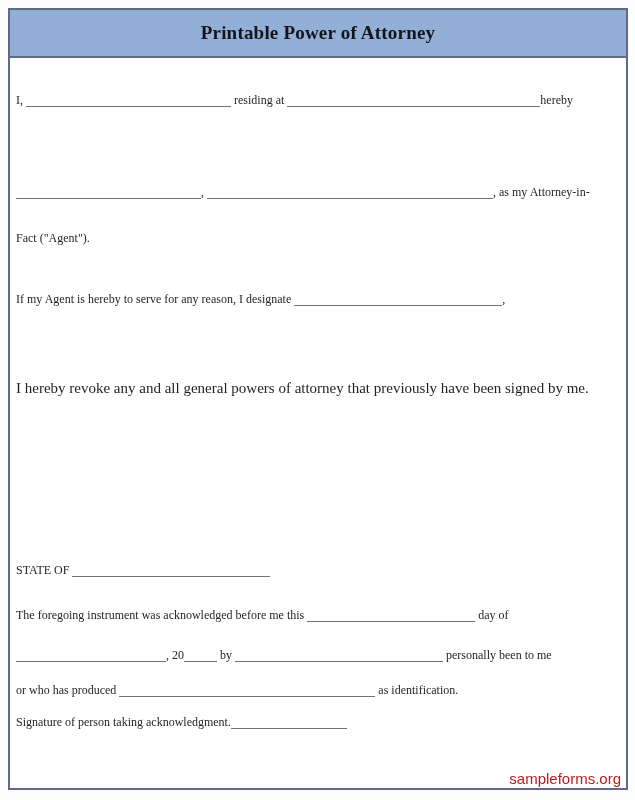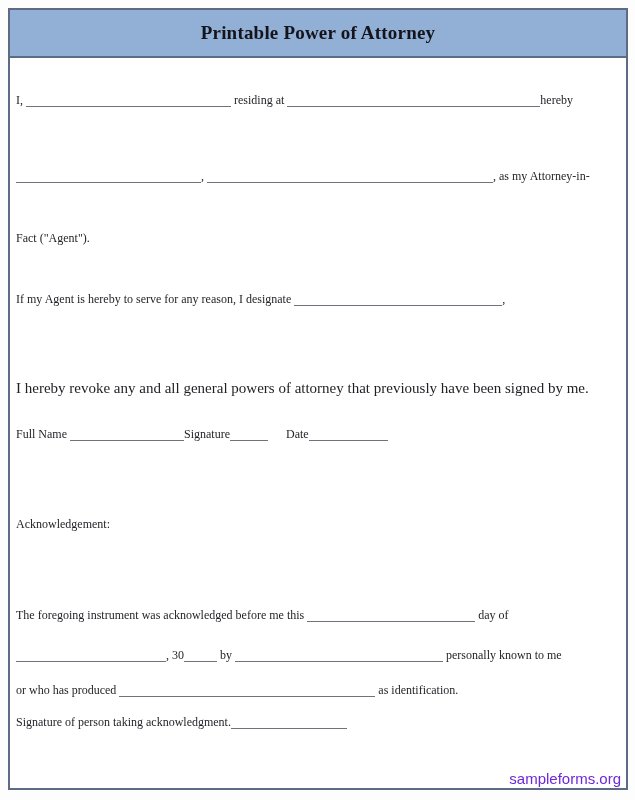--- a/index.html
+++ b/index.html
@@ -61,54 +61,53 @@
     height: 13px;
     border-bottom: 1px solid #72727c;
     vertical-align: -3px;
   }
   .watermark {
     position: absolute;
     top: 760px;
     right: 5px;
     font-family: "Liberation Sans", sans-serif;
     font-size: 15px;
-    color: #6d28d9;
+    color: #b91c1c;
   }
 </style>
 </head>
 <body>
 
 <div class="page">
   <div class="form-box">
 
     <div class="form-header">
       <span class="form-title">Printable Power of Attorney</span>
     </div>
 
     <div class="line" style="top:81px"><span>I,</span> <span class="bl" style="width:205px"></span> <span>residing at</span> <span class="bl" style="width:253px"></span><span>hereby</span></div>
 
 
-    <div class="line" style="top:157px"><span class="bl" style="width:185px"></span><span>,</span> <span class="bl" style="width:286px"></span><span>, as my Attorney-in-</span></div>
+    <div class="line" style="top:173px"><span class="bl" style="width:185px"></span><span>,</span> <span class="bl" style="width:286px"></span><span>, as my Attorney-in-</span></div>
 
     <div class="line" style="top:219px"><span>Fact ("Agent").</span></div>
 
     <div class="line" style="top:280px"><span>If my Agent is hereby to serve for any reason, I designate</span> <span class="bl" style="width:208px"></span><span>,</span></div>
 
 
     <div class="line small" style="top:369px"><span>I hereby revoke any and all general powers of attorney that previously have been signed by me.</span></div>
 
-    <div class="line" style="top:415px"><span>Full Name</span> <span class="bl" style="width:114px"></span><span>Signature</span><span class="bl" style="width:38px"></span><span style="margin-left:18px">Date</span><span class="bl" style="width:79px"></span></div>
 
 
-    <div class="line" style="top:505px"><span>Acknowledgement:</span></div>
 
+    <div class="line" style="top:551px"><span>STATE OF</span> <span class="bl" style="width:198px"></span></div>
 
     <div class="line" style="top:596px"><span>The foregoing instrument was acknowledged before me this</span> <span class="bl" style="width:168px"></span> <span>day of</span></div>
 
-    <div class="line" style="top:636px"><span class="bl" style="width:150px"></span><span>, 30</span><span class="bl" style="width:33px"></span> <span>by</span> <span class="bl" style="width:208px"></span> <span>personally known to me</span></div>
+    <div class="line" style="top:636px"><span class="bl" style="width:150px"></span><span>, 20</span><span class="bl" style="width:33px"></span> <span>by</span> <span class="bl" style="width:208px"></span> <span>personally been to me</span></div>
 
     <div class="line" style="top:703px"><span>Signature of person taking acknowledgment.</span><span class="bl" style="width:116px"></span></div>
 
     <div class="line" style="top:671px"><span>or who has produced</span> <span class="bl" style="width:256px"></span> <span>as identification.</span></div>
 
     <div class="watermark">sampleforms.org</div>
 
   </div>
 </div>
 

